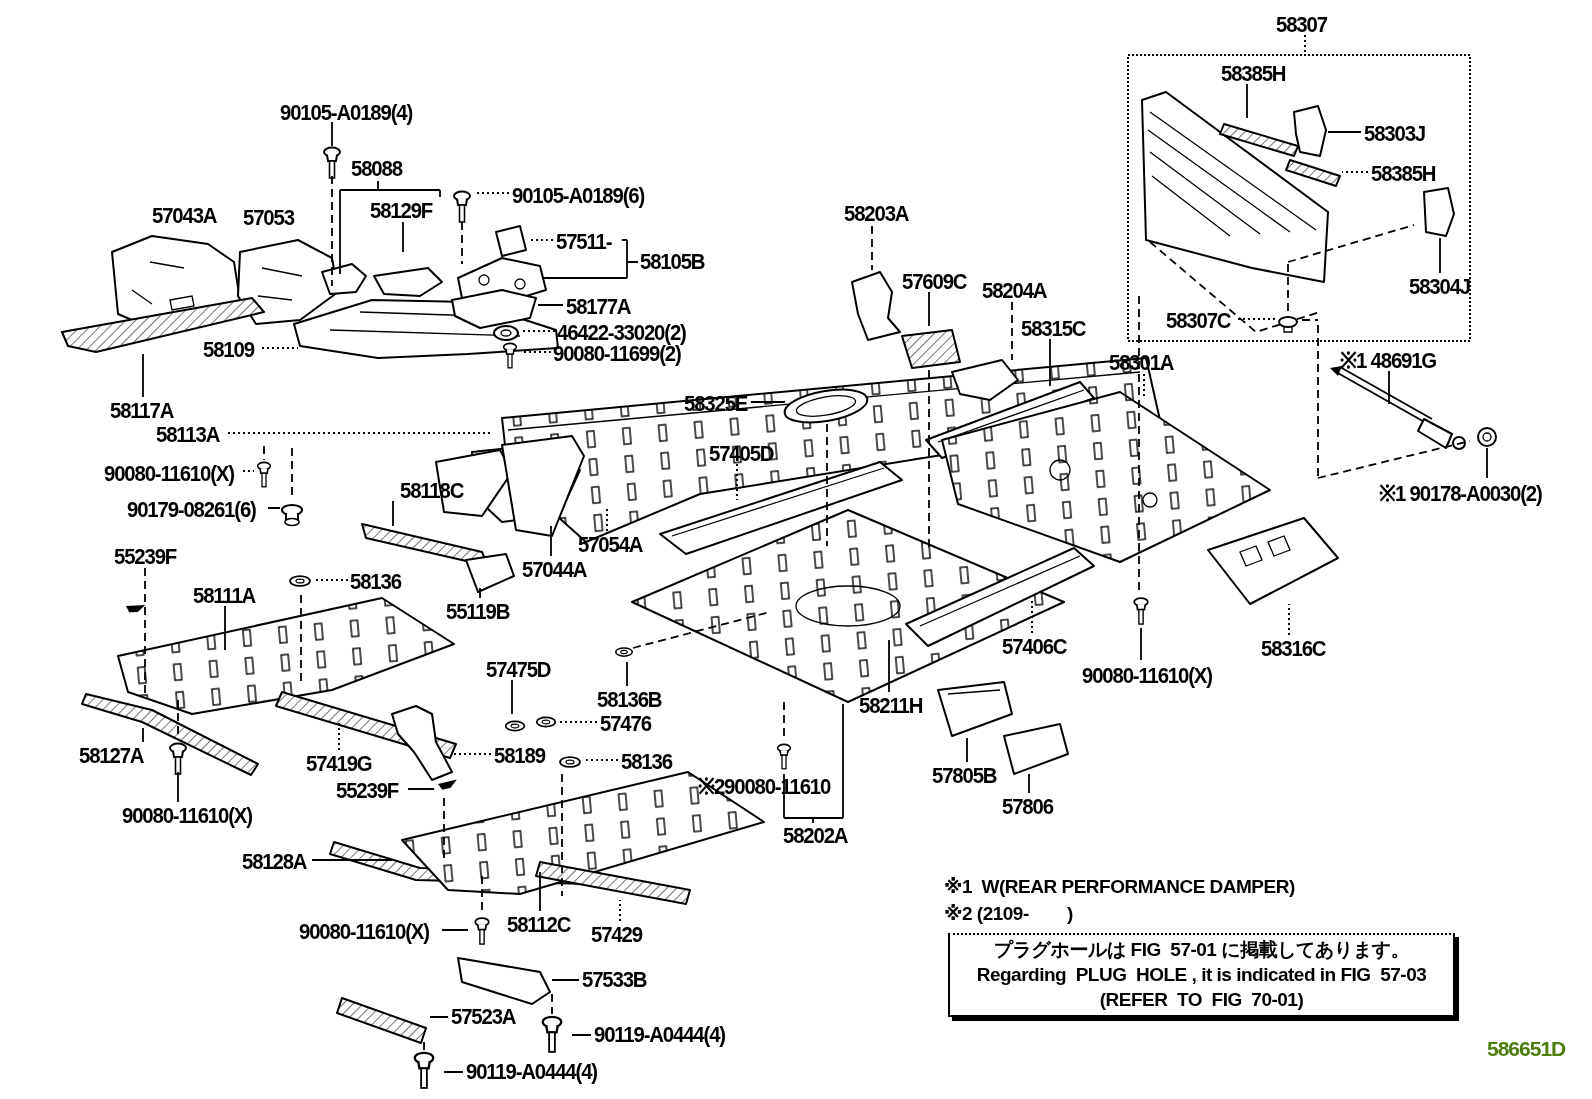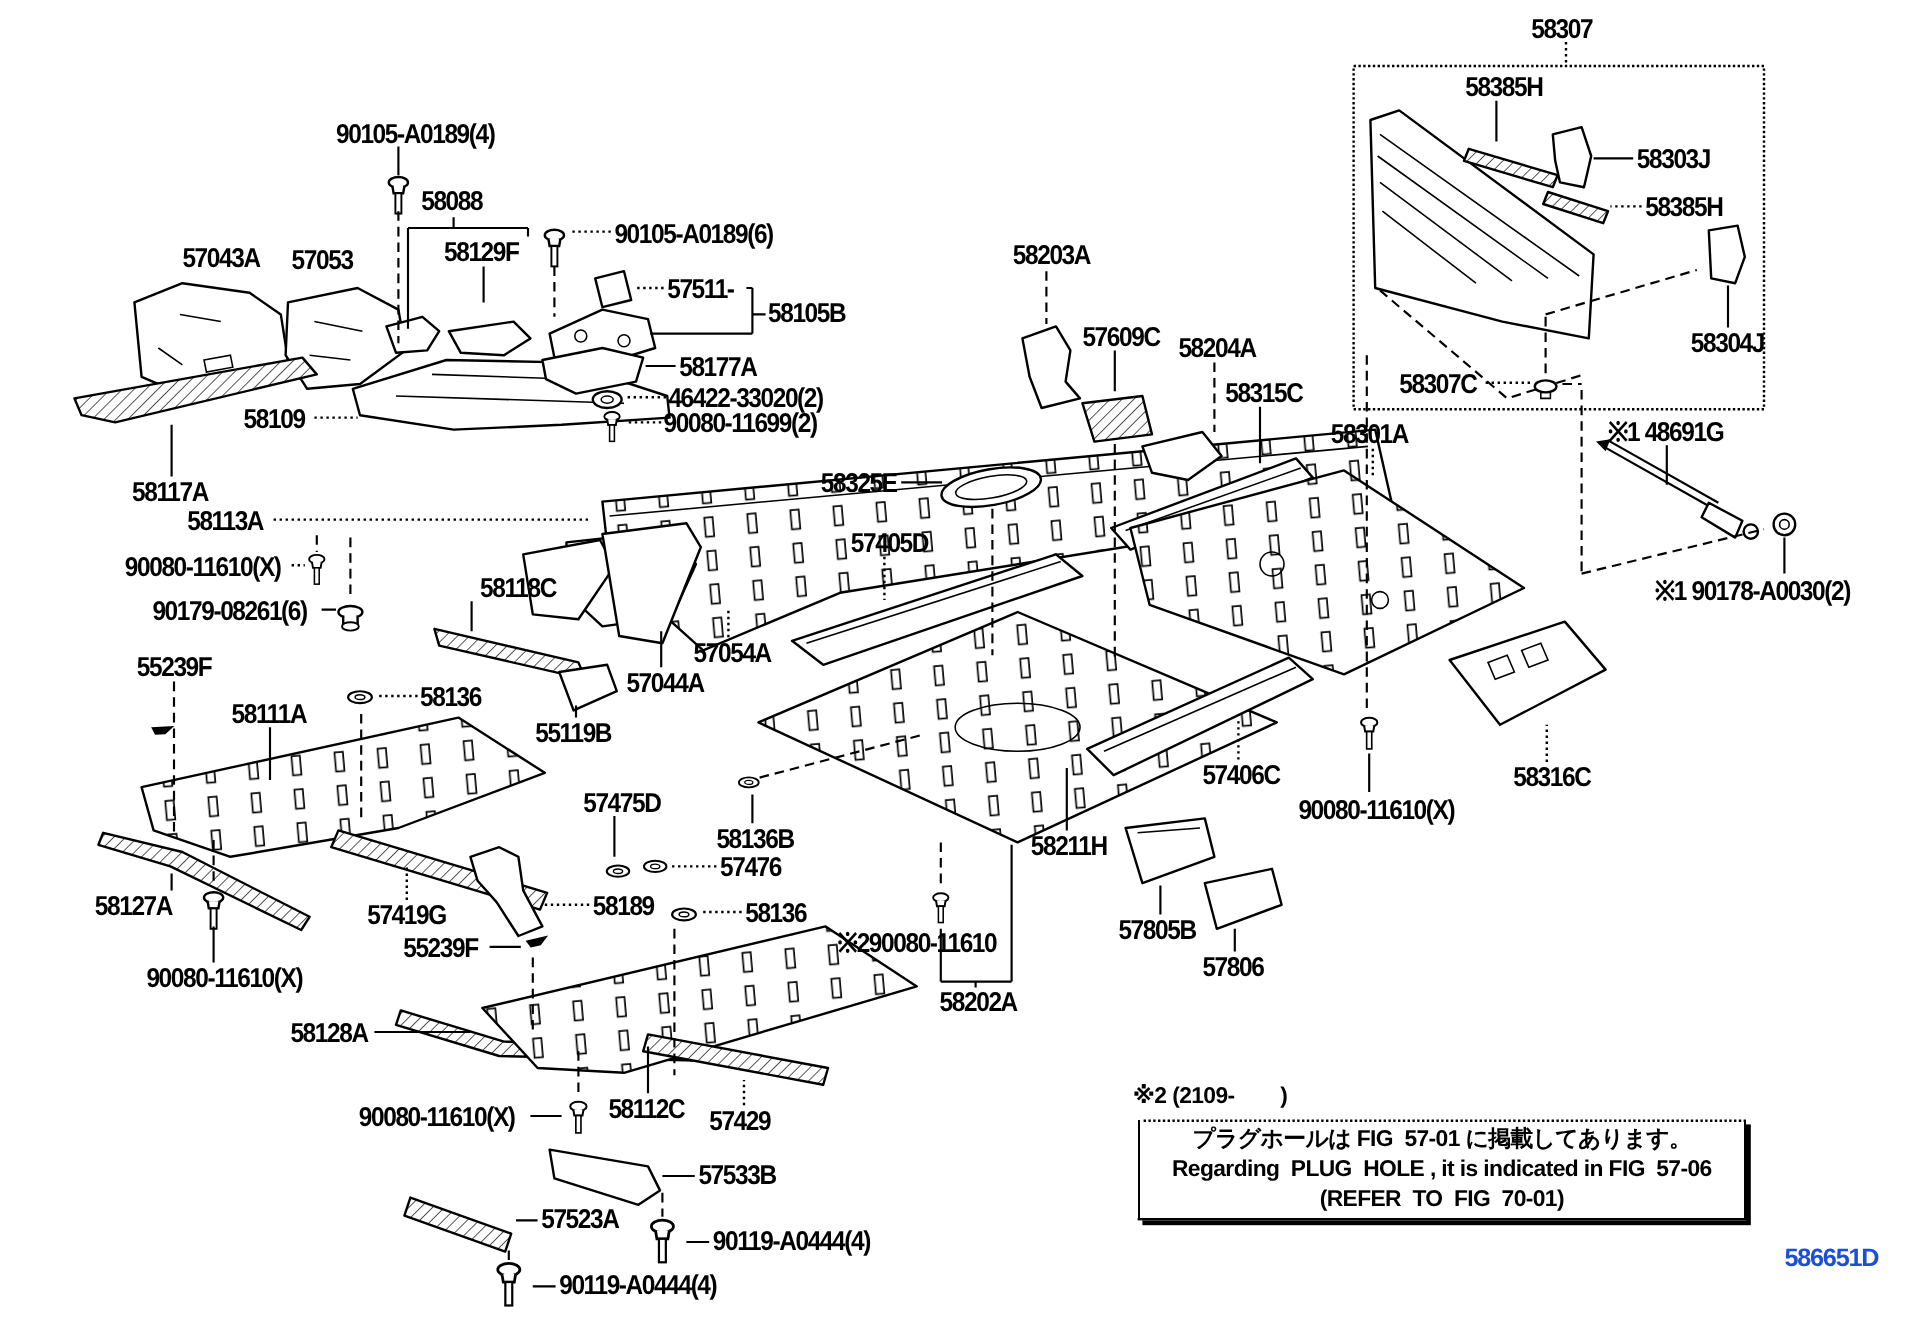--- a/index.html
+++ b/index.html
@@ -11,21 +11,21 @@
        transform-origin:0 0;}
   .fnote{position:absolute;font:700 19px/1.2 "Liberation Sans","DejaVu Sans",sans-serif;
        color:#000;white-space:pre;letter-spacing:-0.5px;}
   #note-box{position:absolute;left:948px;top:933px;width:503px;height:80px;
        border:2px solid #000;border-top-style:dotted;box-shadow:4px 4px 0 #000;
        display:flex;flex-direction:column;justify-content:center;align-items:center;
        gap:1px;background:#fff;}
   #note-box div{font:700 19px/1.25 "Liberation Sans","DejaVu Sans",sans-serif;
        color:#000000;white-space:pre;letter-spacing:-0.5px;}
   #diagram-id{position:absolute;left:1487px;top:1038px;font:700 21px/1 "Liberation Sans",sans-serif;
-       letter-spacing:-1px;color:#1d4ed8;}
+       letter-spacing:-1px;color:#4d7c0f;}
   .part{fill:#fff;stroke:#000;stroke-width:2;stroke-linejoin:round;}
   .ph{fill:url(#hatch);stroke:#000;stroke-width:2;stroke-linejoin:round;}
   .pc{fill:url(#corr);stroke:#000;stroke-width:2;stroke-linejoin:round;}
   .inner{fill:none;stroke:#000;stroke-width:1.3;}
   .lead{fill:none;stroke:#000;stroke-width:1.8;}
   .ldot{fill:none;stroke:#000;stroke-width:2;stroke-dasharray:2 3;}
   .ldash{fill:none;stroke:#000;stroke-width:1.8;stroke-dasharray:8 5;}
   .boxline{fill:none;stroke:#000;stroke-width:2;stroke-dasharray:2 2;}
 </style>
 </head>
@@ -317,22 +317,23 @@
       <div class="lbl" style="left: 1276px; top: 13px;">58307</div>
       <div class="lbl" style="left: 1221px; top: 62px;">58385H</div>
       <div class="lbl" style="left: 1364px; top: 122px;">58303J</div>
       <div class="lbl" style="left: 1371px; top: 162px;">58385H</div>
       <div class="lbl" style="left: 1409px; top: 275px;">58304J</div>
       <div class="lbl" style="left: 1166px; top: 309px;">58307C</div>
       <div class="lbl" style="left: 1340px; top: 349px;">※1 48691G</div>
       <div class="lbl" style="left: 1379px; top: 482px;">※1 90178-A0030(2)</div>
     </div>
 
+  <div class="fnote" style="left:944px;top:876px;">※1  W(REAR PERFORMANCE DAMPER)</div>
   <div class="fnote" style="left:944px;top:903px;">※2 (2109-        )</div>
 
   <div id="note-box">
     <div>プラグホールは FIG  57-01 に掲載してあります。</div>
-    <div>Regarding  PLUG  HOLE , it is indicated in FIG  57-06</div>
+    <div>Regarding  PLUG  HOLE , it is indicated in FIG  57-03</div>
     <div>(REFER  TO  FIG  70-01)</div>
   </div>
 
   <div id="diagram-id">586651D</div>
 </div>
 
 </body></html>

